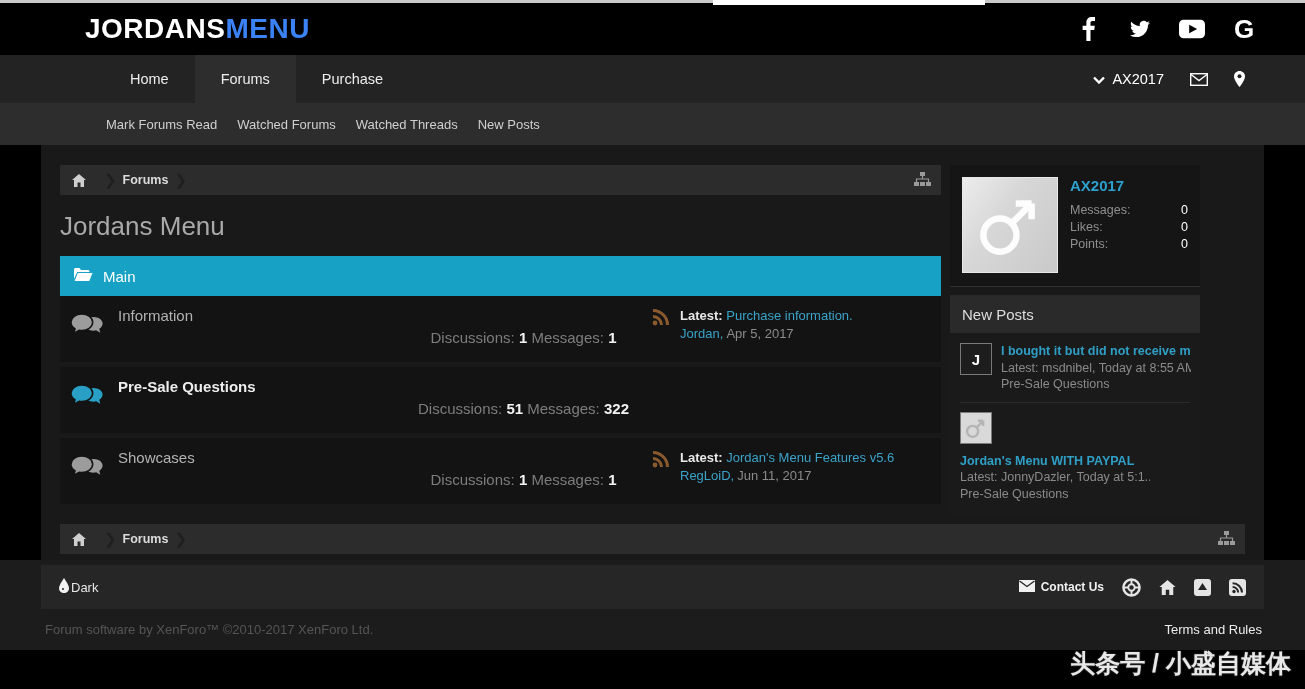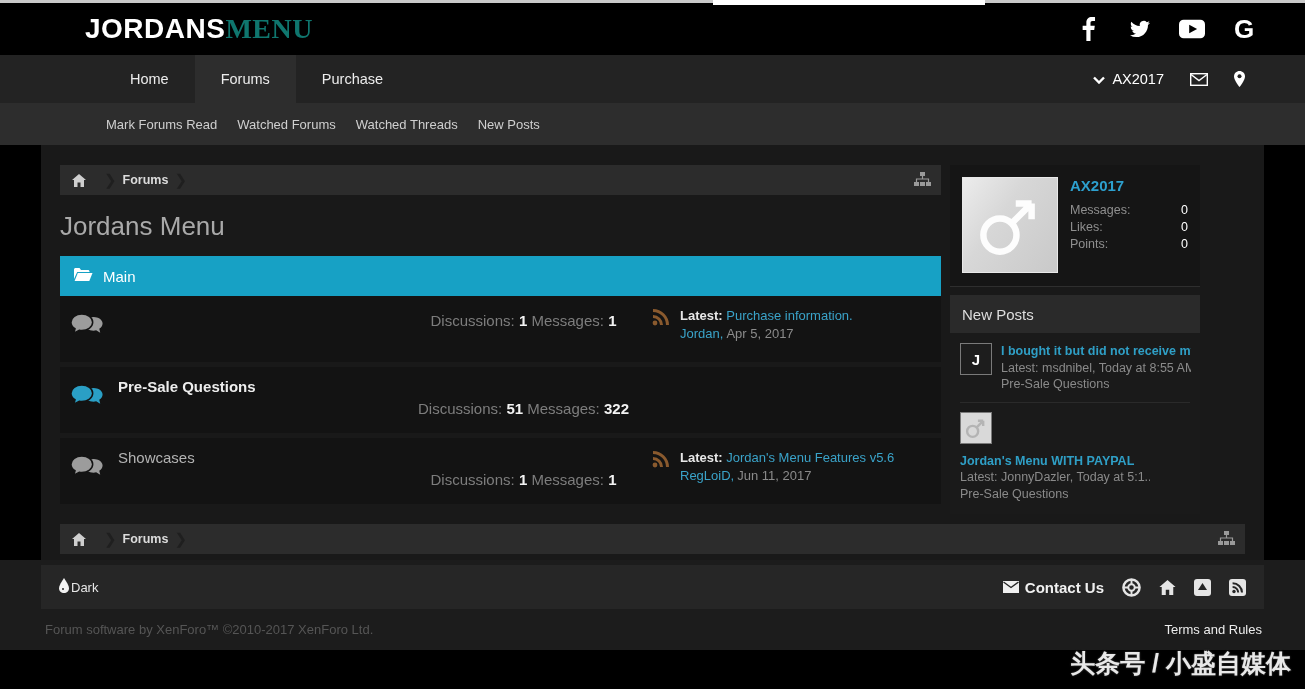--- a/index.html
+++ b/index.html
@@ -8,21 +8,21 @@
   .page { position:relative; width:1305px; height:689px; }
 
   
   .browser-strip { position:relative; height:3px; background:#c9c9c9; }
   .browser-strip .tab-remnant { position:absolute; left:713px; top:0; width:272px; height:5px; background:#fff; z-index:5; }
 
   
   .site-header { height:52px; background:#000; display:flex; align-items:center; justify-content:space-between; padding:0 48px 0 85px; }
   .logo { font-size:28px; font-weight:600; letter-spacing:.5px; cursor:pointer; }
   .logo .lg-a { color:#fff; }
-  .logo .lg-b { color:#0f766e;font-family:Liberation Serif, serif; }
+  .logo .lg-b { color:#3b82f6; }
   .social { display:flex; align-items:center; gap:26px; }
   .social .sicon { width:26px; height:26px; display:flex; align-items:center; justify-content:center; color:#fff; cursor:pointer; }
 
   
   .main-nav { height:48px; background:#232323; display:flex; align-items:stretch; justify-content:space-between; padding-left:104px; padding-right:60px; }
   .nav-tabs { display:flex; align-items:stretch; }
   .nav-tab { display:flex; align-items:center; padding:15px 26px; color:#ececec; font-size:14.5px; cursor:pointer; }
   .nav-tab.active { background:#2d2d2d; }
   .nav-right { display:flex; align-items:center; gap:26px; }
   .user-menu { display:flex; align-items:center; gap:7px; color:#fff; font-size:14.5px; cursor:pointer; }
@@ -84,21 +84,21 @@
   .avatar-sm.light { background:#d9d9d9; }
   .np-text { font-size:12.5px; line-height:16.5px; width:190px; }
   .np-title { color:#2f9fc6; font-weight:bold; white-space:nowrap; overflow:hidden; cursor:pointer; }
   .np-meta, .np-forum { color:#8a8a8a; white-space:nowrap; overflow:hidden; }
 
   
   .site-footer { height:90px; background:#1c1c1c; padding:5px 41px 0 41px; }
   .footer-bar { height:44px; background:#262626; display:flex; align-items:center; justify-content:space-between; padding:0 18px; }
   .style-chooser { display:flex; align-items:center; gap:2px; color:#e6e6e6; font-size:13px; cursor:pointer; }
   .footer-right { display:flex; align-items:center; gap:18px; }
-  .contact { display:flex; align-items:center; gap:6px; color:#f0f0f0; font-size:15px; font-weight:bold; cursor:pointer; }
+  .contact { display:flex; align-items:center; gap:6px; color:#f0f0f0; font-size:12px; font-weight:bold; cursor:pointer; }
   .f-icon { display:flex; align-items:center; color:#e5e5e5; cursor:pointer; }
   .footer-meta { height:41px; display:flex; align-items:center; justify-content:space-between; padding:0 2px 0 4px; }
   .copyright { color:#555; font-size:13px; }
   .terms { color:#ececec; font-size:13px; cursor:pointer; }
 
   .watermark-strip { height:26px; background:#000; display:flex; align-items:center; justify-content:flex-end; padding-right:14px; }
   .watermark { color:#e8e8e8; font-size:25px; font-weight:bold; text-shadow:0 0 2px #555; }
 </style>
 </head>
 <body>
@@ -210,20 +210,21 @@
           </div>
 
           <div class="forum-row">
             <span class="bubbles">
               <svg width="34" height="29" viewBox="0 0 36 30">
                   <path fill="#9c9c9c" d="M25 5c5 0 9.5 3 9.5 6.8 0 2.2-1.4 4.2-3.5 5.5l1 4.2-4.3-2.4c-.9.2-1.8.3-2.7.3-5 0-9.5-3-9.5-6.8S20 5 25 5z"></path>
                   <path fill="#9c9c9c" stroke="#131313" stroke-width="1.6" d="M12.5 1.8C6.2 1.8 1 5.7 1 10.5c0 2.8 1.7 5.3 4.3 6.9L4.1 22l5.7-3.1c.9.2 1.8.3 2.7.3 6.3 0 11.5-3.9 11.5-8.7S18.8 1.8 12.5 1.8z"></path>
                 </svg>
             </span>
             <div class="forum-main">
+              <div class="forum-title">Information</div>
               <div class="forum-meta">
                 <span>Discussions:</span> <b>1</b>
                 <span>Messages:</span> <b>1</b>
               </div>
             </div>
             <div class="latest">
               <span class="rss">
                 <svg width="17" height="17" viewBox="0 0 17 17">
                     <circle cx="3" cy="14" r="2.4" fill="#8a5a2e"></circle>
                     <path d="M1 7.5a8.5 8.5 0 018.5 8.5M1 1.5A14.5 14.5 0 0115.5 16" stroke="#8a5a2e" stroke-width="3" fill="none"></path>

